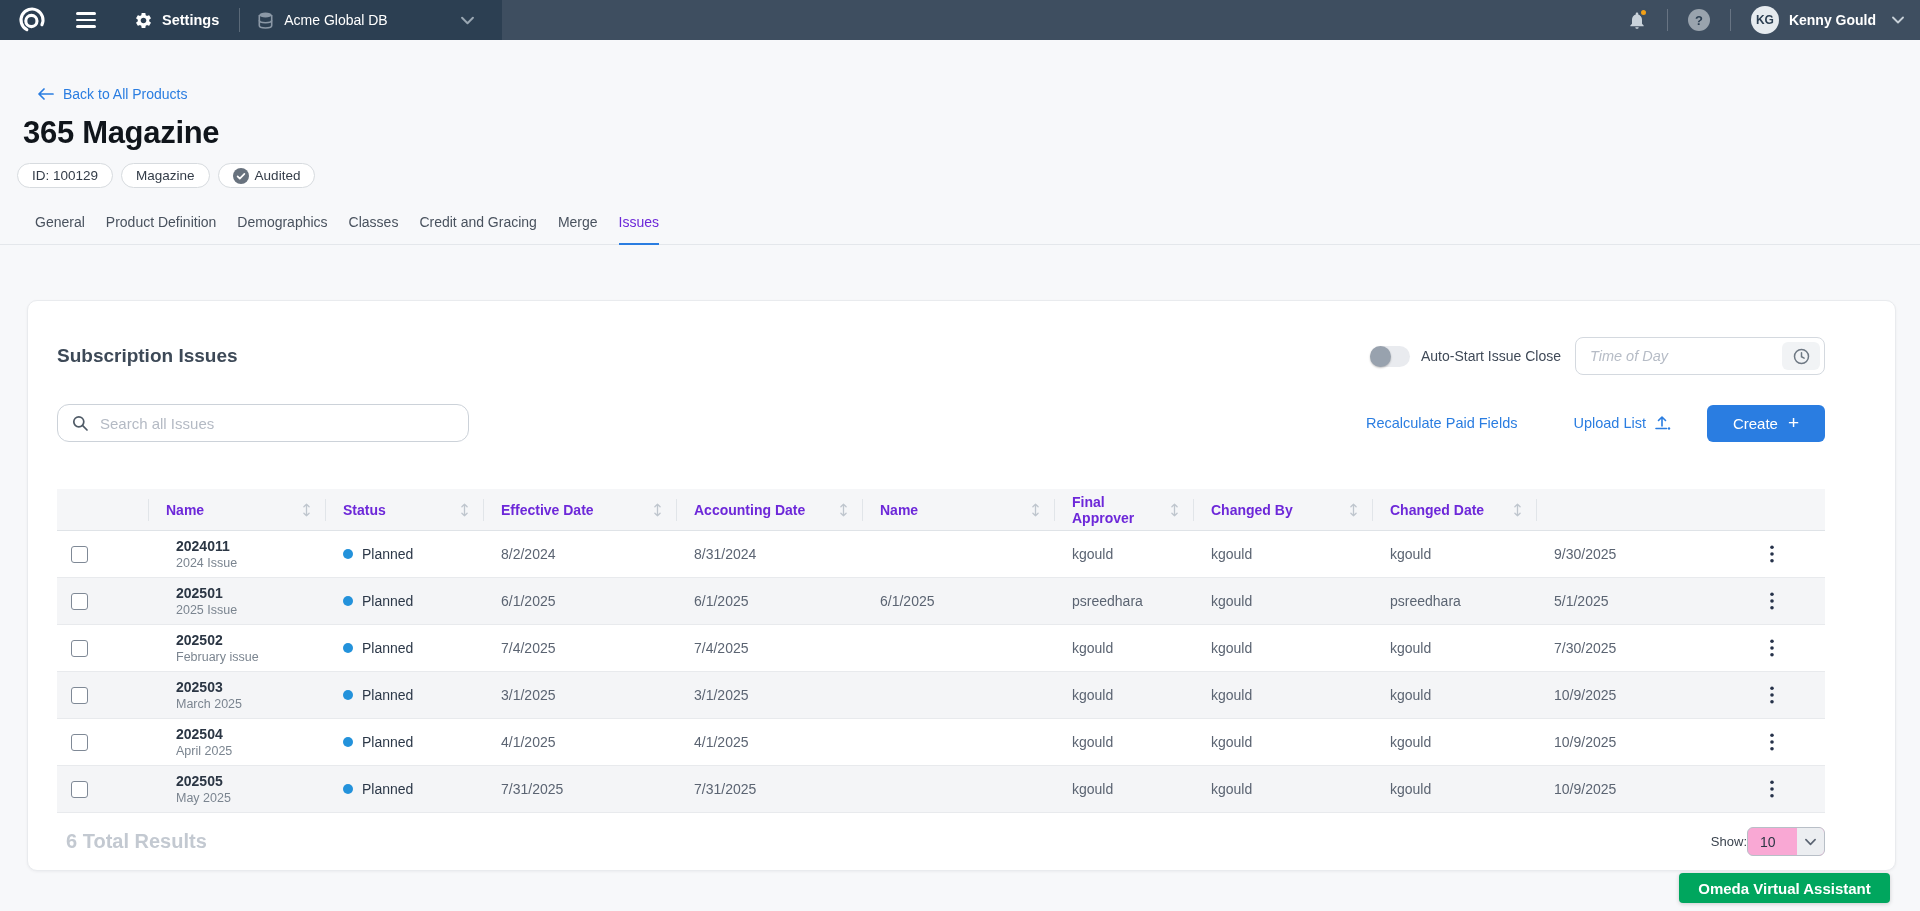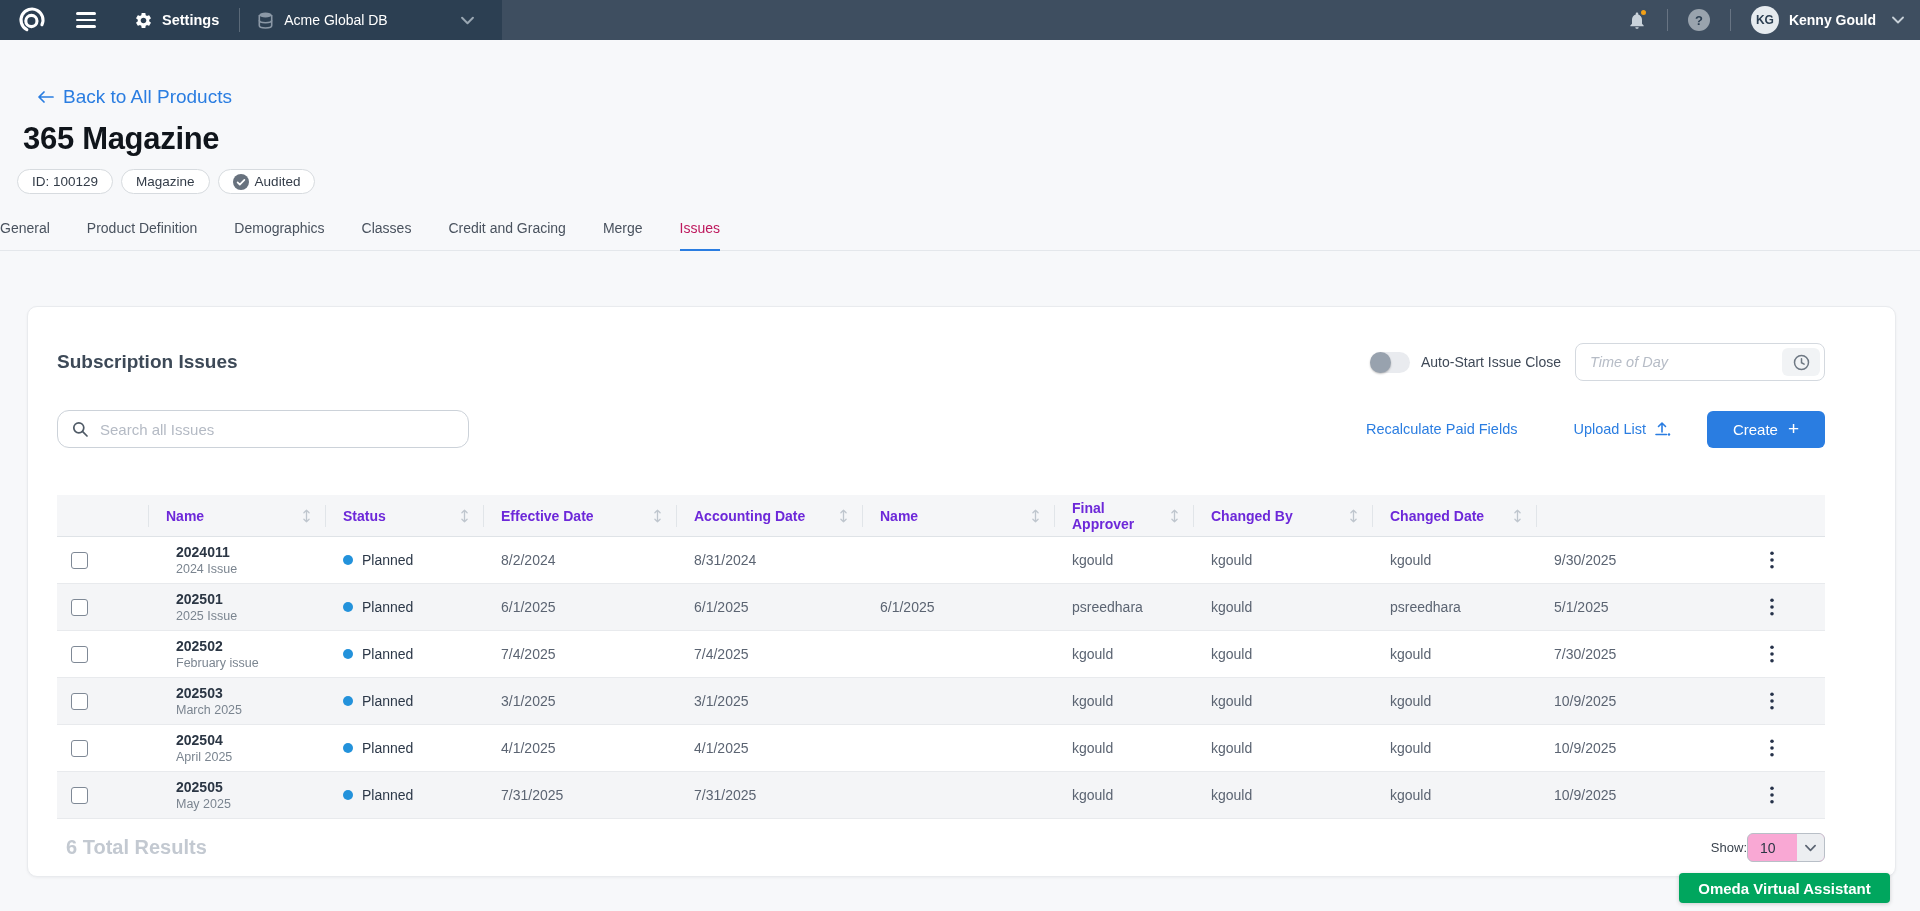--- a/index.html
+++ b/index.html
@@ -23,27 +23,27 @@
   .topbar-right { margin-left:auto; display:flex; align-items:center; gap:0; padding-right:16px; }
   .bell-wrap { position:relative; display:flex; cursor:pointer; }
   .bell-dot { position:absolute; top:-2px; right:-1px; width:9px; height:9px; border-radius:50%; background:#f2a017; border:2px solid #3e4e60; }
   .tb-sep2 { width:1px; height:22px; background:rgba(255,255,255,.22); margin:0 20px; }
   .help-circle { width:22px; height:22px; border-radius:50%; background:#99a3ad; color:#2c3f52; font-size:13px; font-weight:700; display:flex; align-items:center; justify-content:center; cursor:pointer; }
   .avatar { width:28px; height:28px; border-radius:50%; background:#e6ebef; color:#2c3f52; font-size:12px; font-weight:700; display:flex; align-items:center; justify-content:center; }
   .user-group { display:flex; align-items:center; gap:10px; cursor:pointer; }
   .user-name { font-size:14px; font-weight:700; }
   .user-chev { color:#c7d0d8; display:flex; margin-left:6px; }
   
-  .back-row { margin:46px 0 0 38px; display:flex; align-items:center; gap:9px; color:#2a7de1; font-size:19px; cursor:pointer; width:max-content; }
+  .back-row { margin:46px 0 0 38px; display:flex; align-items:center; gap:9px; color:#2a7de1; font-size:14px; cursor:pointer; width:max-content; }
   h1.page-title { margin:13px 0 0 23px; font-size:31px; font-weight:700; color:#10151b; letter-spacing:-.3px; }
   .badges { margin:12px 0 0 17px; display:flex; gap:8px; }
   .badge { display:flex; align-items:center; gap:6px; background:#fff; border:1px solid #d7dbdf; border-radius:999px; padding:4px 14px; font-size:13.5px; color:#333c48; height:25px; }
-  .tabs { margin-top:26px; display:flex; gap:37px; border-bottom:1px solid #e4e7eb; }
+  .tabs { margin-top:26px; padding-left:35px; display:flex; gap:21px; border-bottom:1px solid #e4e7eb; }
   .tab { font-size:14px; color:#49525e; font-weight:500; padding-bottom:13px; cursor:pointer; }
-  .tab.active { color:#be185d; border-bottom:2px solid #2a7de1; margin-bottom:-1px; }
+  .tab.active { color:#6d28d9; border-bottom:2px solid #2a7de1; margin-bottom:-1px; }
   
   .card { margin:55px 0 0 27px; width:1869px; height:571px; background:#fff; border:1px solid #e9ebee; border-radius:10px; box-shadow:0 1px 3px rgba(16,24,40,.05); padding:35px 70px 0 29px; }
   .card-head { display:flex; align-items:center; justify-content:space-between; height:40px; }
   .panel-title { font-size:19px; font-weight:600; color:#3d4957; }
   .head-right { display:flex; align-items:center; }
   .toggle { width:40px; height:21px; border-radius:11px; background:#e9ebef; position:relative; cursor:pointer; }
   .toggle .knob { position:absolute; left:0; top:0; width:21px; height:21px; border-radius:50%; background:#98a2ae; box-shadow:0 1px 2px rgba(0,0,0,.25); }
   .toggle-label { font-size:14px; color:#3f4957; margin-left:11px; }
   .time-input-wrap { position:relative; width:250px; height:38px; margin-left:14px; }
   .time-input-wrap input { width:100%; height:100%; border:1px solid #d4d9df; border-radius:8px; padding:0 50px 0 14px; font-size:14.5px; font-family:inherit; color:#3f4957; outline:none;font-style:italic; }

